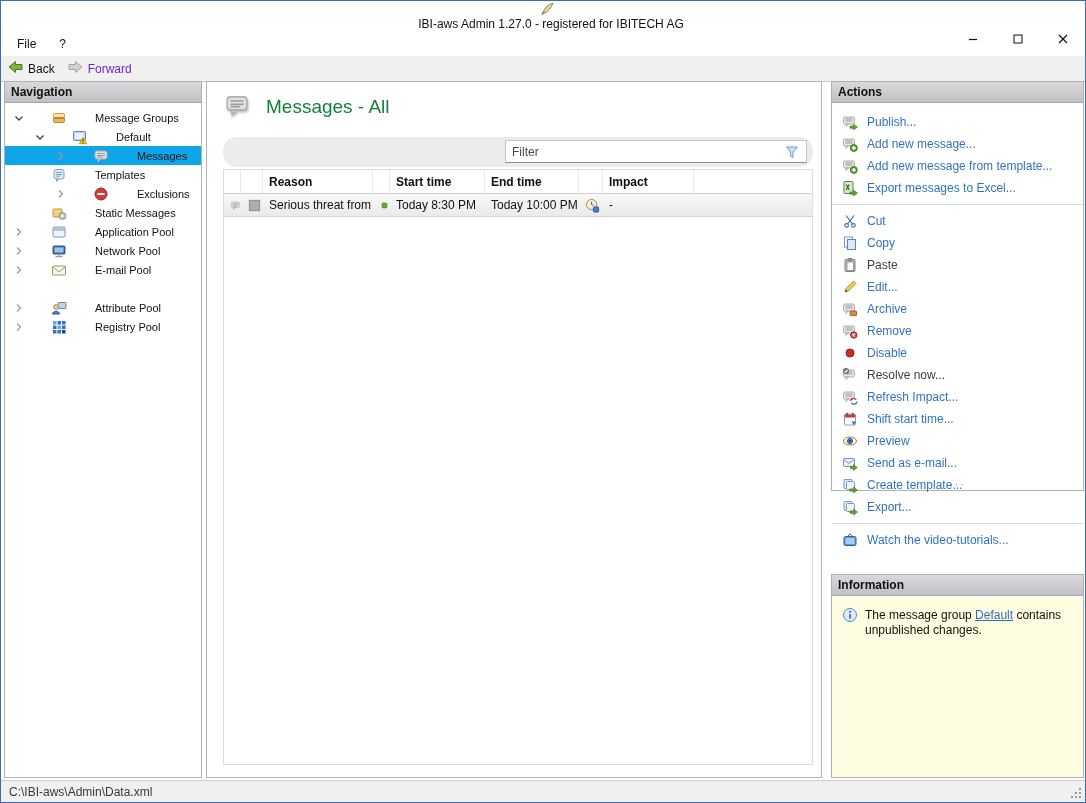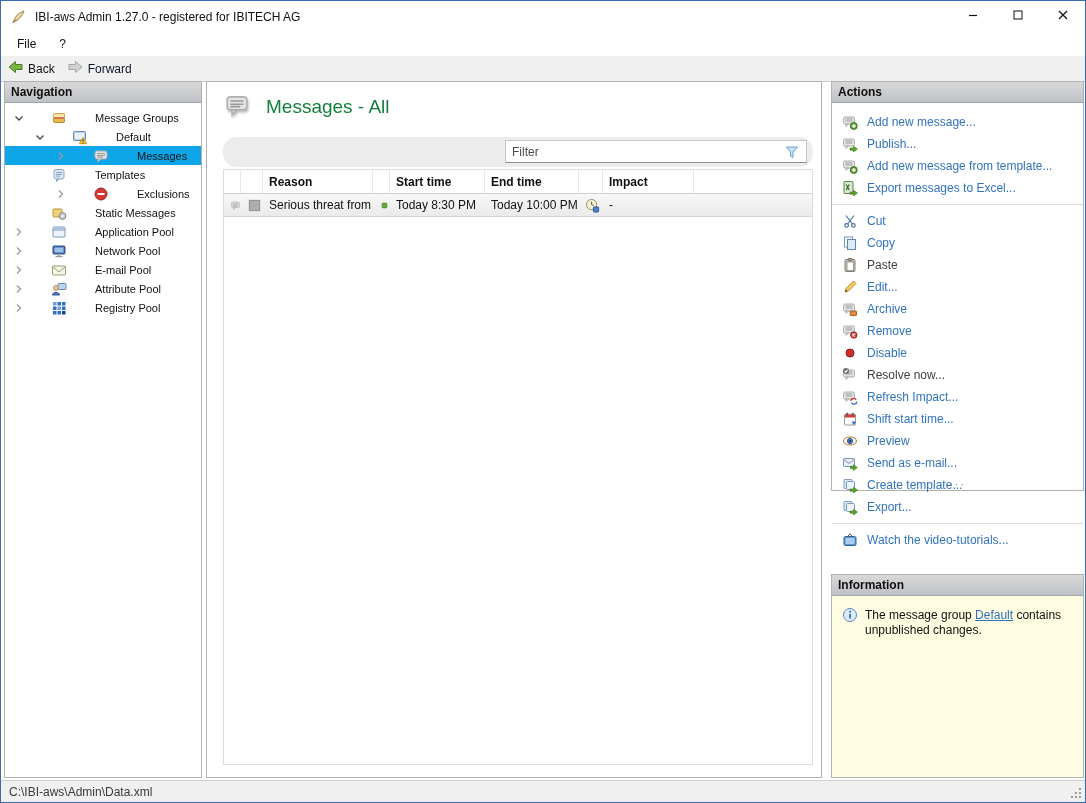--- a/index.html
+++ b/index.html
@@ -1,31 +1,31 @@
 <!DOCTYPE html>
 <html><head>
 <meta charset="utf-8">
 <style>
   html,body{margin:0;padding:0;background:#666;}
   .window{position:relative;width:1086px;height:803px;box-sizing:border-box;
     border:1px solid #3a6bb5;background:#fff;overflow:hidden;
     font-family:"Liberation Sans",sans-serif;color:#111;}
   
-  .titlebar{height:31px;display:flex;align-items:center;padding-left:9px;background:#fff;}
+  .titlebar{height:31px;display:flex;align-items:center;padding-left:9px;background:#fff;flex-direction:column;}
   .titlebar .app-ico{width:18px;height:16px;flex:none;}
   .titlebar .title{font-size:12px;margin-left:7px;}
   .win-controls{margin-left:auto;display:flex;height:100%;}
   .win-btn{width:45px;height:100%;display:flex;align-items:center;justify-content:center;cursor:default;}
   
   .menubar{height:24px;display:flex;align-items:center;padding-left:16px;gap:23px;font-size:12px;background:#fff;}
   .menu-item{cursor:default;}
   
   .toolbar{height:25px;background:#f0f0f0;border-bottom:1px solid #cdcdcd;display:flex;align-items:center;padding-left:6px;gap:12px;font-size:12px;}
   .tool-btn{display:flex;align-items:center;gap:5px;}
-  .tool-btn.disabled{color:#0f172a;}
+  .tool-btn.disabled{color:#6d28d9;}
   
   .panel-header{height:20px;background:linear-gradient(#d9d9d9,#bec1c6);border-bottom:1px solid #a2a6ac;
     font-weight:bold;font-size:12px;display:flex;align-items:center;padding:0 6px;color:#101010;}
   
   .nav-panel{position:absolute;left:3px;top:80px;width:198px;bottom:24px;border:1px solid #b2b2b2;background:#fff;box-sizing:border-box;}
   .tree{padding-top:5px;}
   .tree-row{height:19px;display:flex;align-items:center;font-size:11px;cursor:default;gap:24px;}
   .tree-row.selected{background:#0ea5e9;}
   .chev,.tico{width:16px;height:16px;flex:none;display:flex;align-items:center;justify-content:center;}
   .tico{margin-right:4px;}
@@ -240,21 +240,21 @@
             </svg>
           </span>
           <span class="tico">
             <svg width="16" height="16" viewBox="0 0 16 16" aria-hidden="true">
               <rect x="1.5" y="4" width="13" height="9" rx="1" fill="#f3f6e8" stroke="#98a06a"></rect>
               <polyline points="2,5 8,10 14,5" fill="none" stroke="#98a06a"></polyline>
             </svg>
           </span>
           <span class="tree-label">E-mail Pool</span>
         </div>
-        <div class="tree-row" style="padding-left: 6px;">
+        <div class="tree-row" style="padding-left: 6px; margin-top: 19px;">
           <span class="chev">
             <svg width="16" height="16" viewBox="0 0 16 16" aria-hidden="true">
               <polyline points="6,4.5 9.5,8 6,11.5" fill="none" stroke="#9a9a9a" stroke-width="1.3"></polyline>
             </svg>
           </span>
           <span class="tico">
             <svg width="16" height="16" viewBox="0 0 16 16" aria-hidden="true">
               <rect x="7" y="2.5" width="8" height="6" rx=".8" fill="#b8d2ec" stroke="#6e8cab"></rect>
               <circle cx="5" cy="7" r="2.4" fill="#f0c9a0" stroke="#b08a5a"></circle>
               <path d="M1.5 14C1.5 10.5 8.5 10.5 8.5 14Z" fill="#4f7cc0" stroke="#33568c"></path>
@@ -354,34 +354,34 @@
   </div>
 
   <div class="actions-panel">
     <div class="panel-header">Actions</div>
     <div class="actions-list" id="actions-list">
         <div class="action-row">
           <span class="aicon"><svg width="16" height="16" viewBox="0 0 16 16" aria-hidden="true">
               <rect x="1.5" y="3" width="11" height="7" rx="1.5" fill="#e6e6e6" stroke="#adadad"></rect>
               <path d="M3.5 5h7M3.5 7h7" stroke="#9b9b9b"></path>
               <polygon points="4,10 4,12.5 6.5,10" fill="#e6e6e6" stroke="#adadad"></polygon>
+              <path d="M8 12h3.5v-1.8l4 2.9-4 2.9v-1.8H8Z" fill="#5aa52c" stroke="#3c741b" stroke-width=".6"></path>
+            </svg></span>
+          <span class="action-label">Publish...</span>
+        </div>
+        <div class="action-row">
+          <span class="aicon"><svg width="16" height="16" viewBox="0 0 16 16" aria-hidden="true">
+              <rect x="1.5" y="3" width="11" height="7" rx="1.5" fill="#e6e6e6" stroke="#adadad"></rect>
+              <path d="M3.5 5h7M3.5 7h7" stroke="#9b9b9b"></path>
+              <polygon points="4,10 4,12.5 6.5,10" fill="#e6e6e6" stroke="#adadad"></polygon>
               <circle cx="11.8" cy="12" r="3.4" fill="#57a42b" stroke="#3c741b"></circle>
               <rect x="11.1" y="10" width="1.4" height="4" fill="#fff"></rect>
               <rect x="9.8" y="11.3" width="4" height="1.4" fill="#fff"></rect>
             </svg></span>
           <span class="action-label">Add new message...</span>
-        </div>
-        <div class="action-row">
-          <span class="aicon"><svg width="16" height="16" viewBox="0 0 16 16" aria-hidden="true">
-              <rect x="1.5" y="3" width="11" height="7" rx="1.5" fill="#e6e6e6" stroke="#adadad"></rect>
-              <path d="M3.5 5h7M3.5 7h7" stroke="#9b9b9b"></path>
-              <polygon points="4,10 4,12.5 6.5,10" fill="#e6e6e6" stroke="#adadad"></polygon>
-              <path d="M8 12h3.5v-1.8l4 2.9-4 2.9v-1.8H8Z" fill="#5aa52c" stroke="#3c741b" stroke-width=".6"></path>
-            </svg></span>
-          <span class="action-label">Publish...</span>
         </div>
         <div class="action-row">
           <span class="aicon"><svg width="16" height="16" viewBox="0 0 16 16" aria-hidden="true">
               <rect x="1.5" y="3" width="11" height="7" rx="1.5" fill="#e6e6e6" stroke="#adadad"></rect>
               <path d="M3.5 5h7M3.5 7h7" stroke="#9b9b9b"></path>
               <polygon points="4,10 4,12.5 6.5,10" fill="#e6e6e6" stroke="#adadad"></polygon>
               <circle cx="11.8" cy="12" r="3.4" fill="#57a42b" stroke="#3c741b"></circle>
               <rect x="11.1" y="10" width="1.4" height="4" fill="#fff"></rect>
               <rect x="9.8" y="11.3" width="4" height="1.4" fill="#fff"></rect>
             </svg></span>

